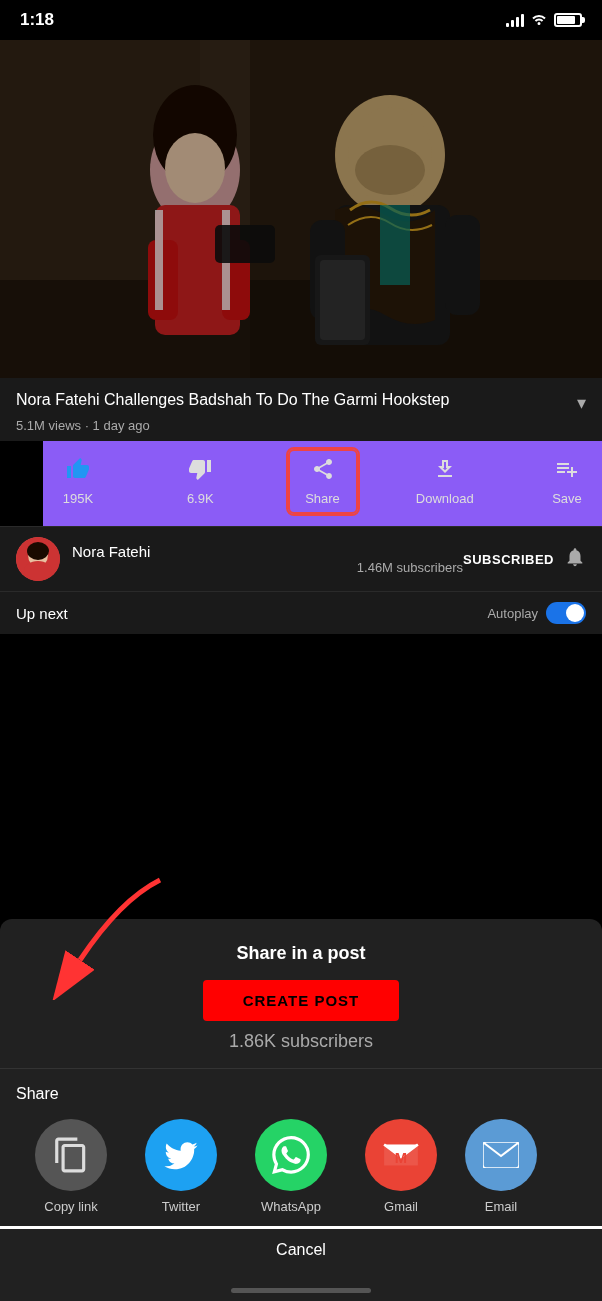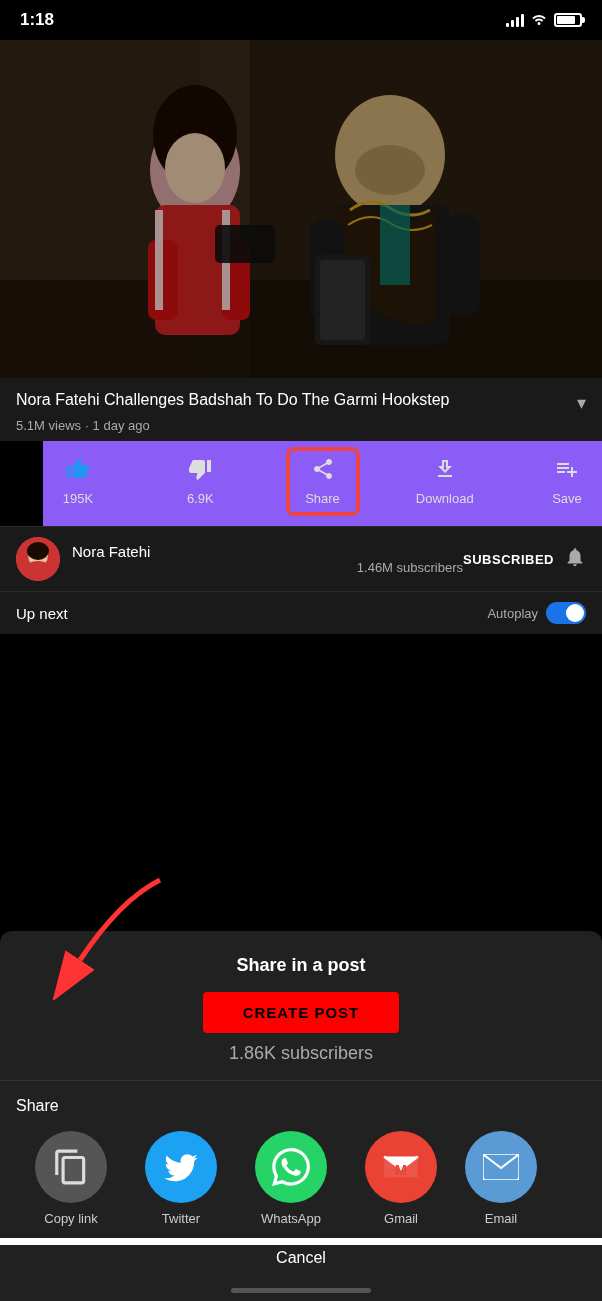--- a/index.html
+++ b/index.html
@@ -336,23 +336,23 @@
       background: #5b9bd5;
     }
     .share-item-label {
       color: #ccc;
       font-size: 13px;
       text-align: center;
     }
 
     
     .cancel-bar {
-      border-top: 7px solid #ffffff;
+      border-top: 3px solid #ffffff;
       text-align: center;
-      padding: 4px;
+      padding: 12px;
       cursor: pointer;
     }
     .cancel-label {
       color: #fff;
       font-size: 16px;
       font-weight: 500;
     }
 
     
     .home-indicator {

